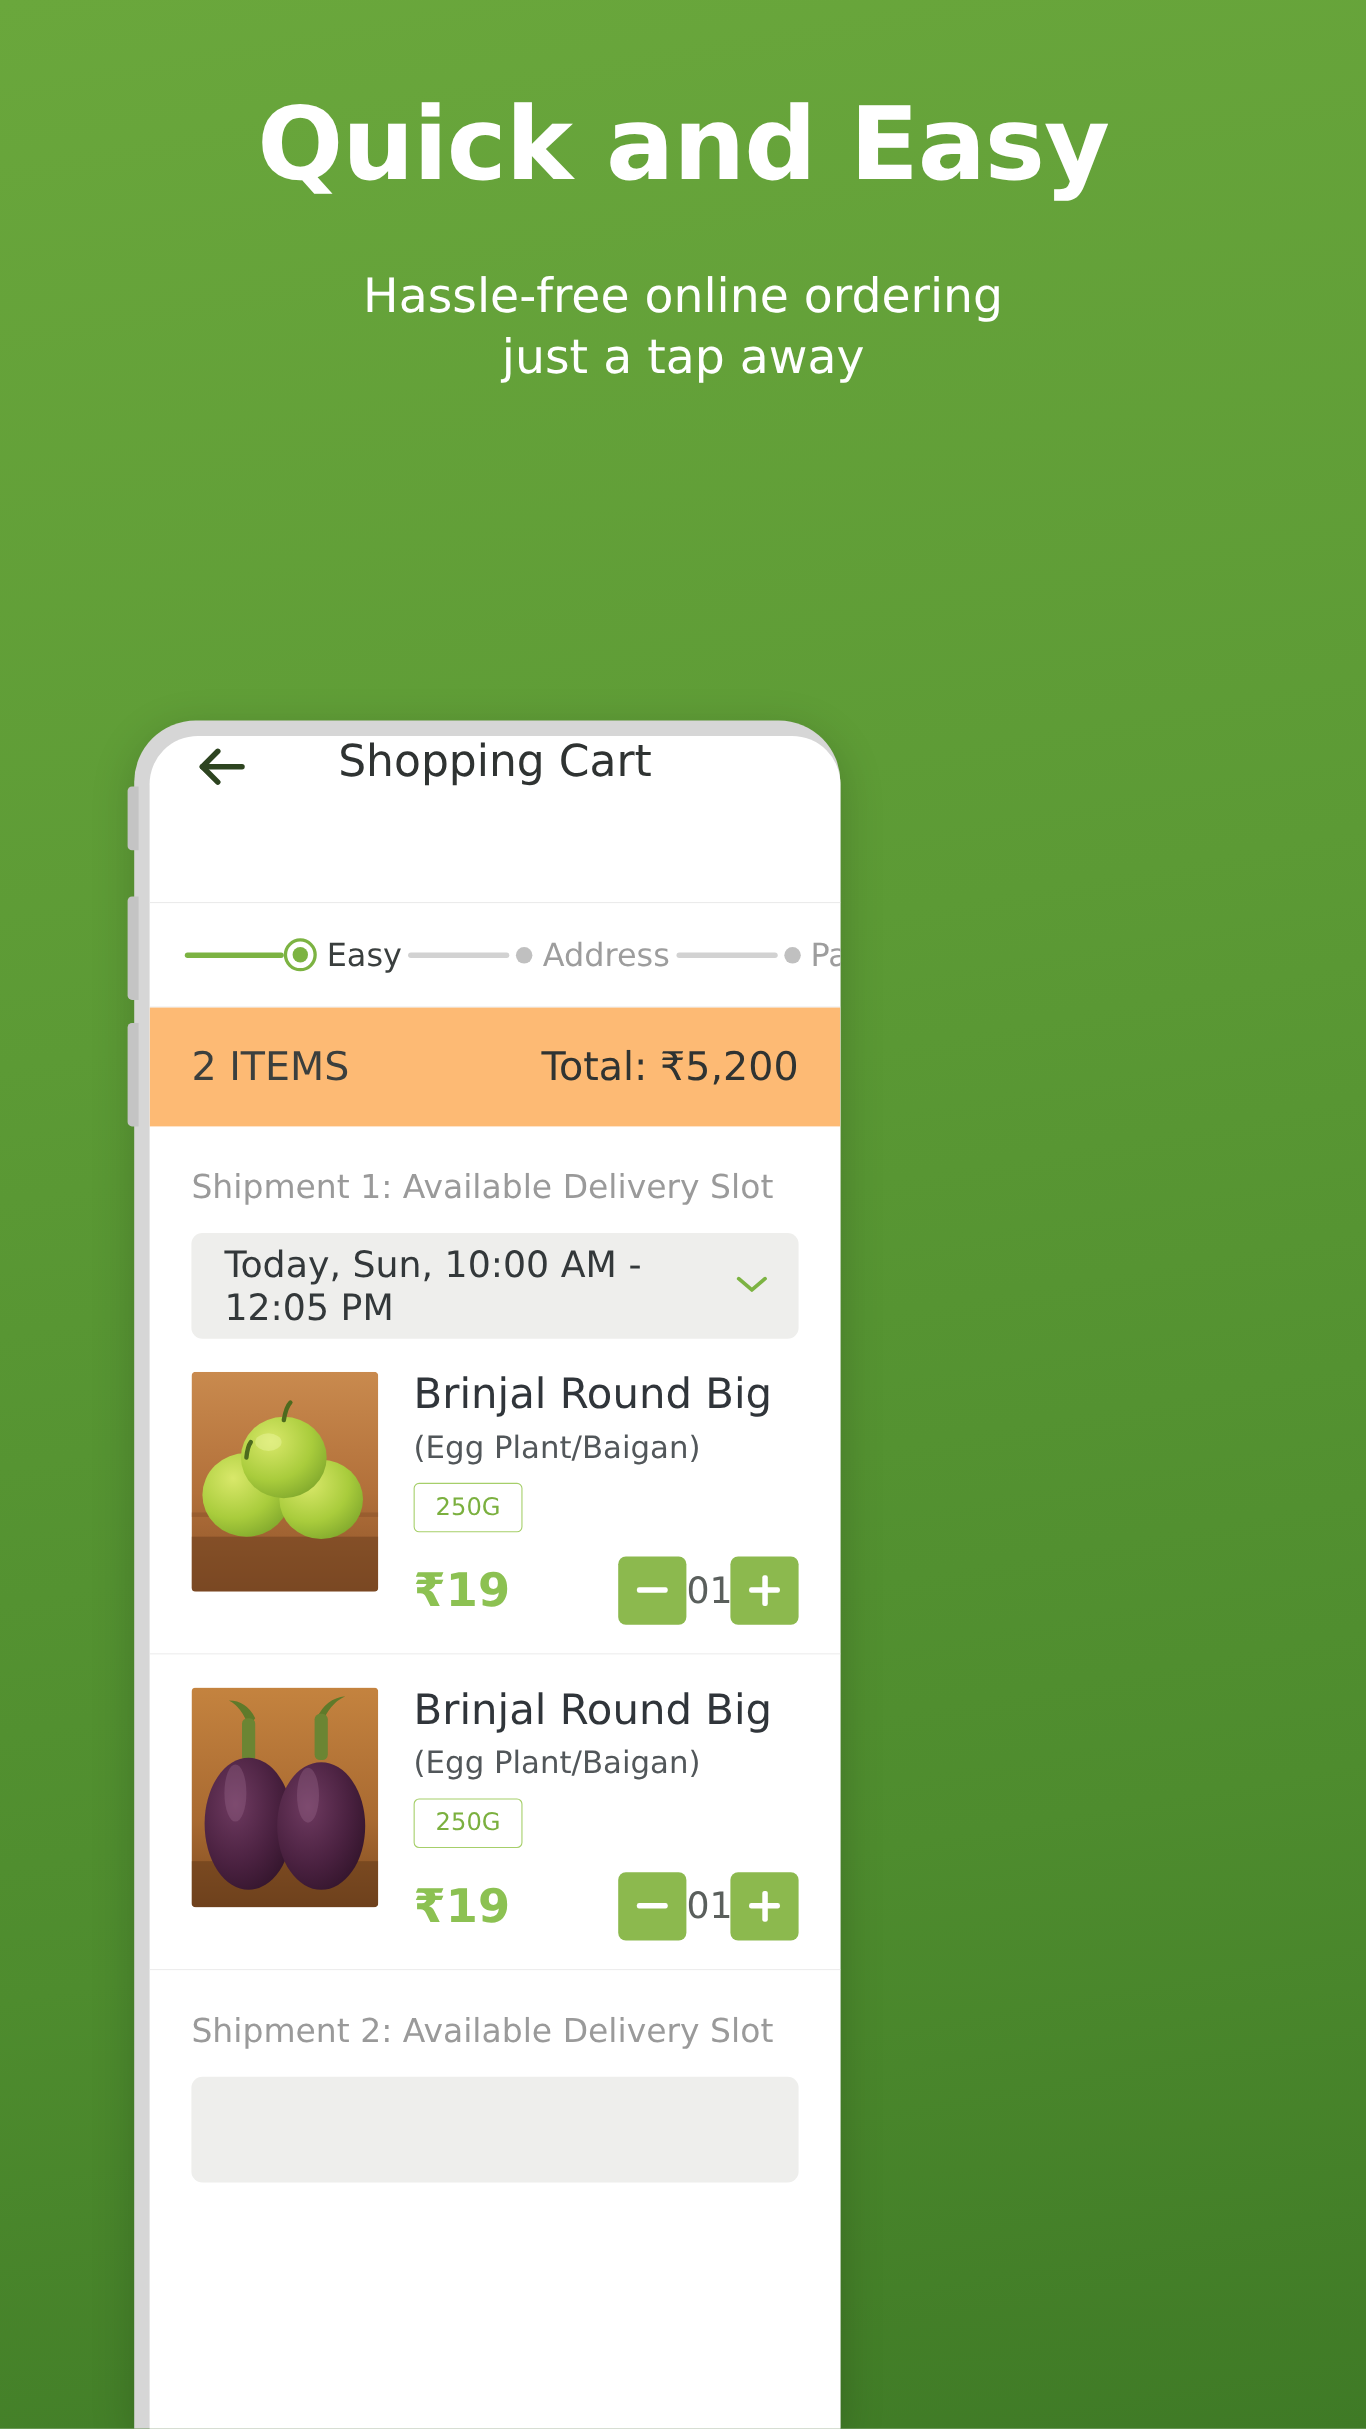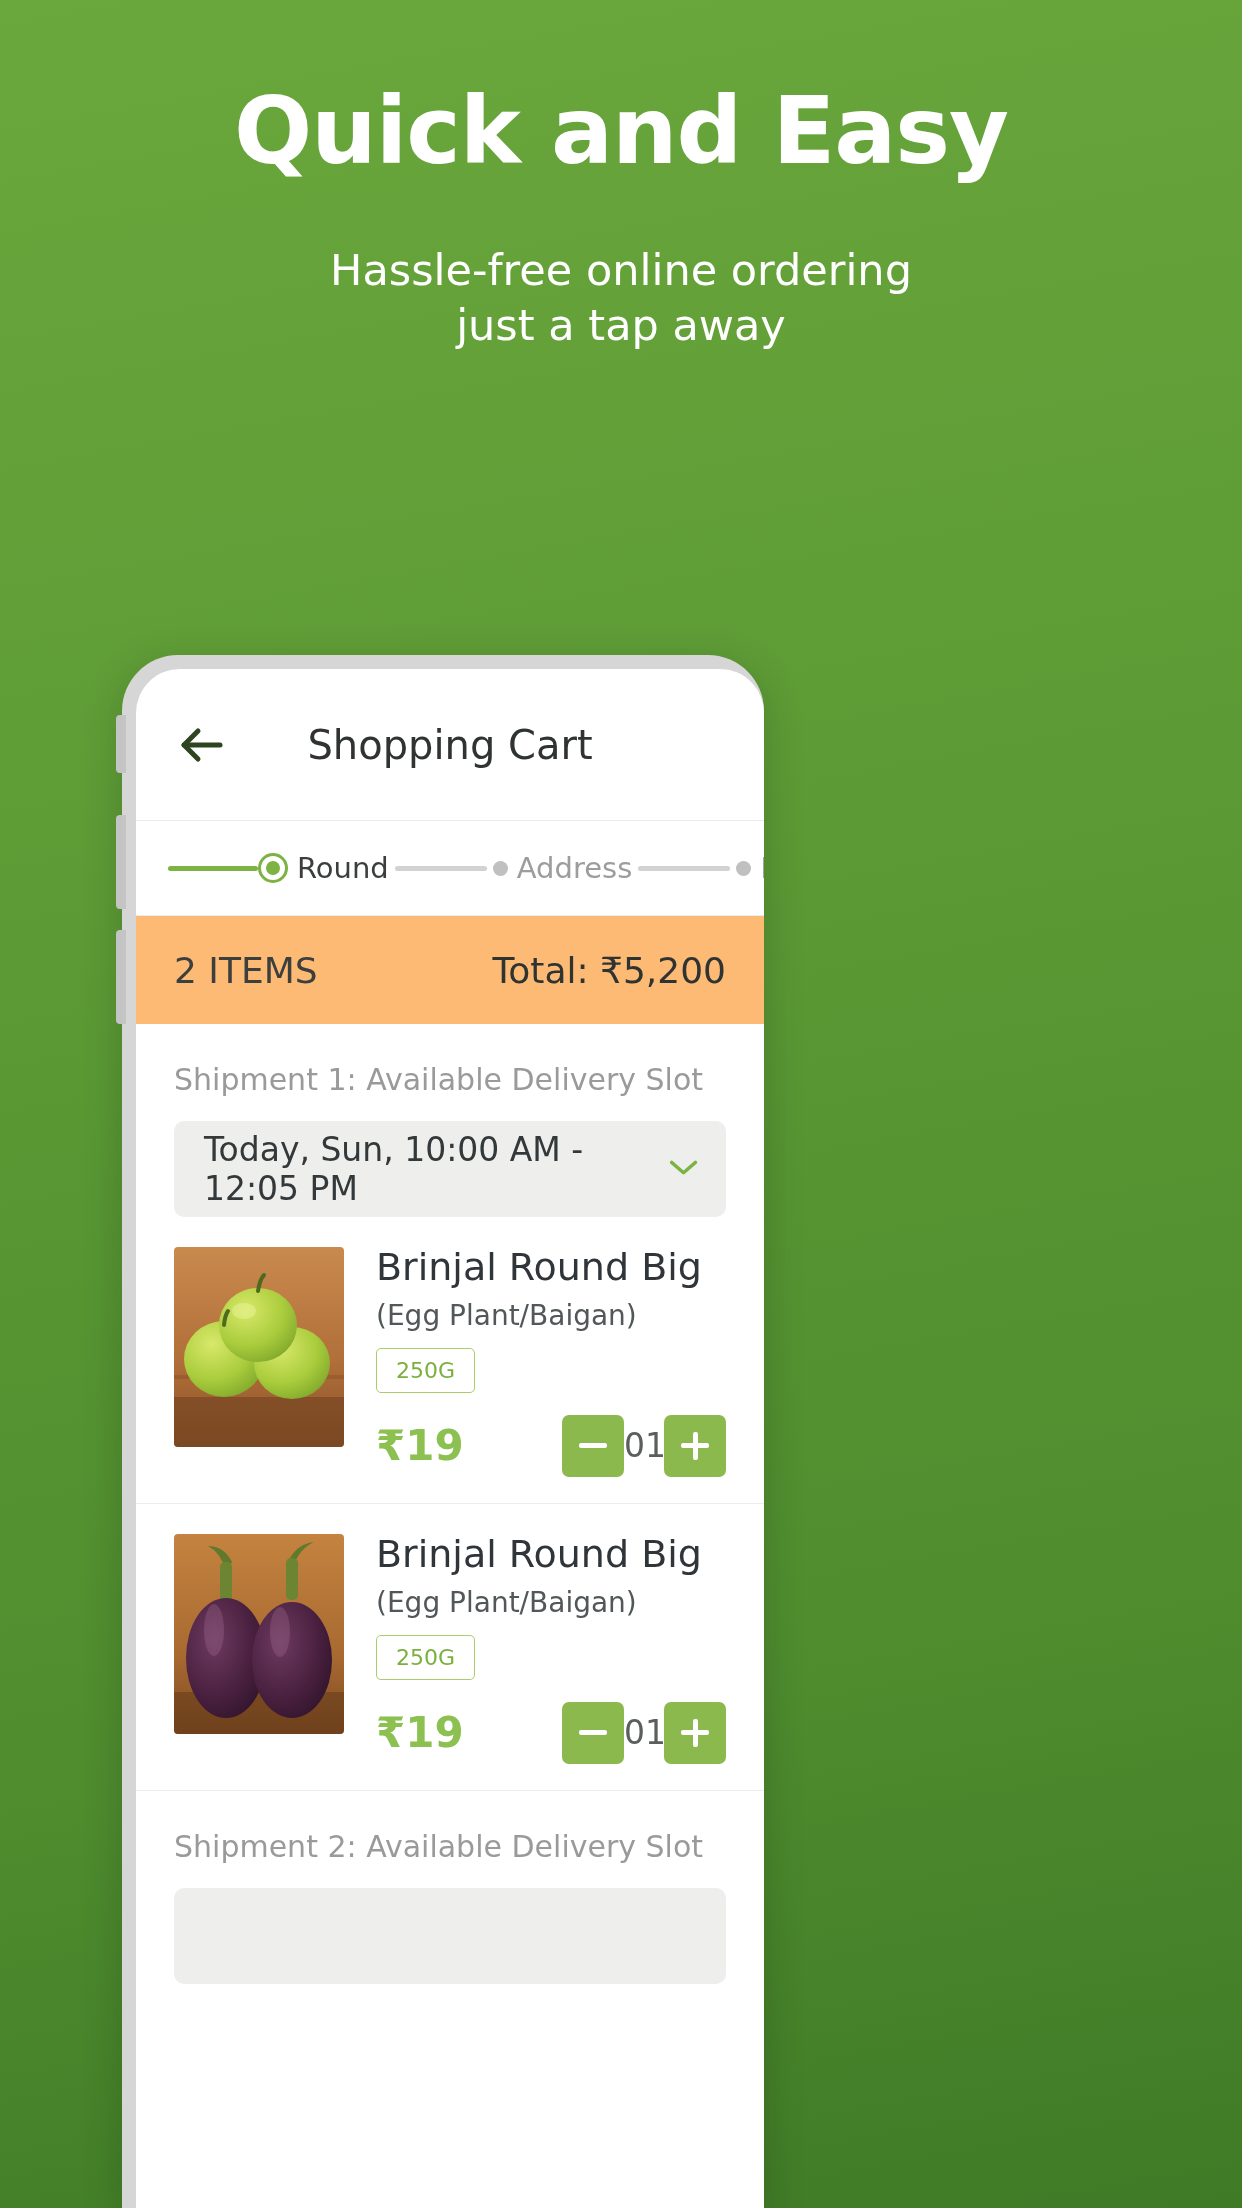--- a/index.html
+++ b/index.html
@@ -59,21 +59,20 @@
     background:#ffffff;
     border-radius:44px 44px 0 0;
     overflow:hidden;
     position:relative;
   }
 
   
   .appbar {
     height:152px;
     display:flex;
-    align-items:center;
     padding:0 38px;
     border-bottom:1px solid #ebebeb;
     position:relative;
   }
   .back-arrow { width:56px; height:56px; display:block; flex:0 0 auto; }
   .appbar-title {
     position:absolute;
     left:0; right:0;
     text-align:center;
     font-size:40px;
@@ -224,21 +223,21 @@
           <path d="M24 14 L10 28 L24 42" stroke="#2d4420" stroke-width="5" stroke-linecap="round" stroke-linejoin="round"></path>
         </svg>
       </span>
       <div class="appbar-title">Shopping Cart</div>
     </div>
 
     <div class="stepper">
       <div class="step-line line-active"></div>
       <div class="step">
         <span class="dot-active"></span>
-        <span class="step-label-active">Round</span>
+        <span class="step-label-active">Easy</span>
       </div>
       <div class="step-line line-idle"></div>
       <div class="step">
         <span class="dot-idle"></span>
         <span class="step-label-idle">Address</span>
       </div>
       <div class="step-line line-idle"></div>
       <div class="step">
         <span class="dot-idle"></span>
         <span class="step-label-idle">Payment</span>

